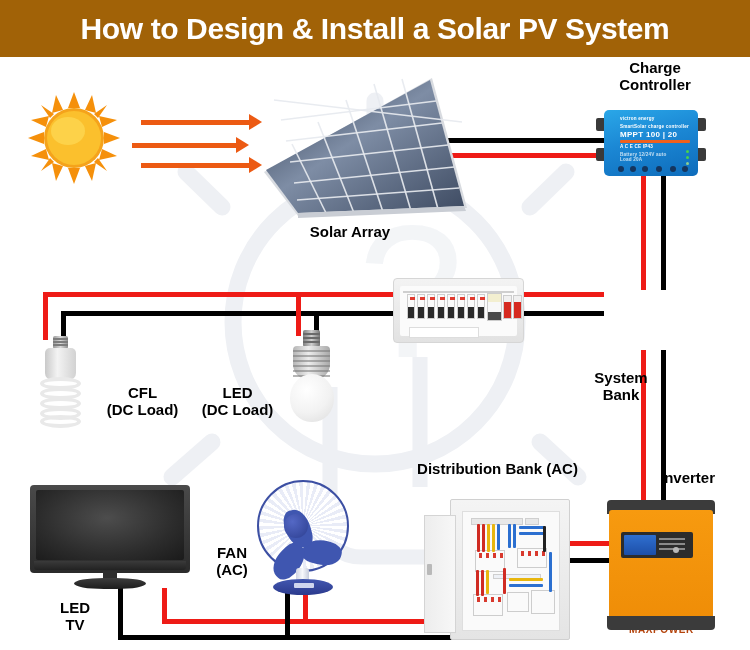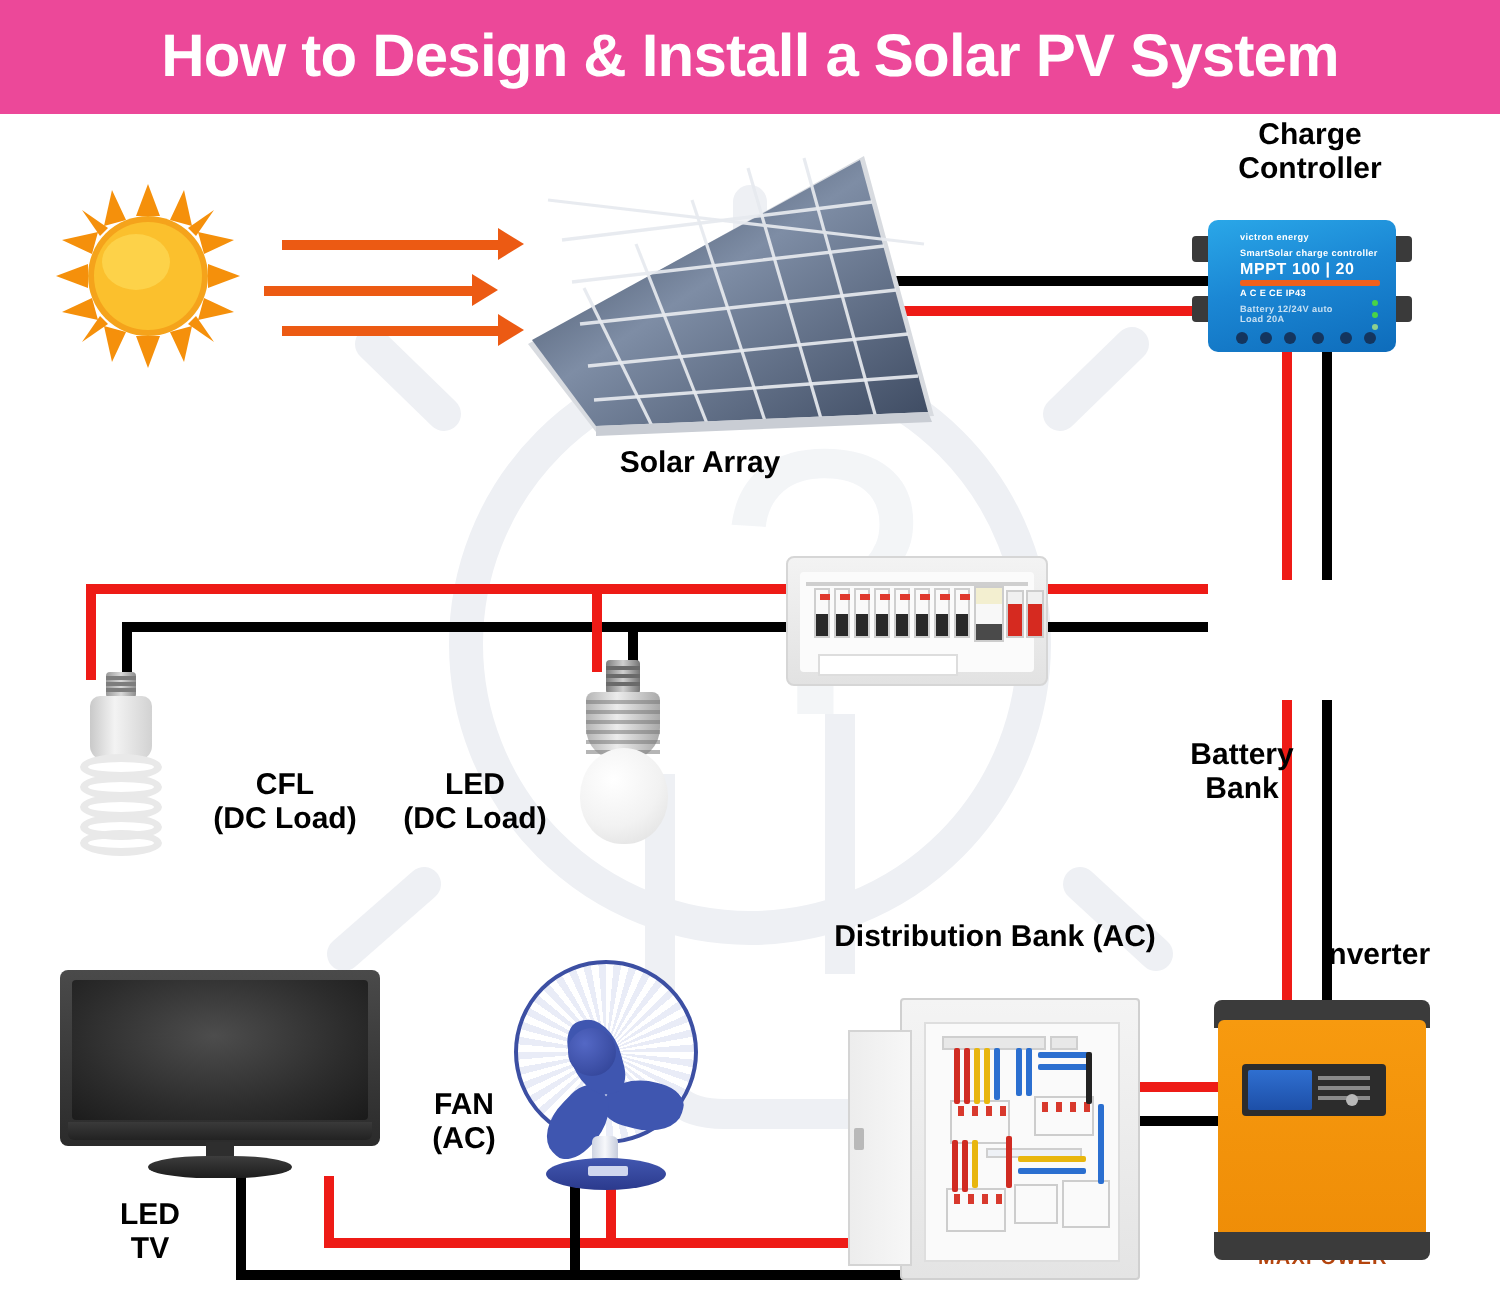--- a/index.html
+++ b/index.html
@@ -8,21 +8,21 @@
     font-family: "Liberation Sans", sans-serif;
     background: #ffffff;
     overflow: hidden;
     position: relative;
   }
   #stage { position: relative; width: 750px; height: 650px; background:#fff; }
 
   
   .titlebar {
     position: absolute; left:0; top:0; width:750px; height:57px;
-    background:#ec4899; display:flex; align-items:center; justify-content:center;
+    background:#a16207; display:flex; align-items:center; justify-content:center;
   }
   .titlebar .t {
     color:#fff; font-size:30px; font-weight:bold; letter-spacing:-0.4px;
     font-family:"Liberation Sans", sans-serif; white-space:nowrap;
   }
 
   
   .wm-wrap { position:absolute; left:0; top:57px; width:750px; height:593px; overflow:hidden; z-index:0; }
   .wm-url {
     position:absolute; left:82px; top:274px; z-index:6;
@@ -266,21 +266,21 @@
       <div class="cc-led" style="left:82px; top:52px; background:#8ecf8e;"></div>
       <div class="cc-term" style="left:14px; top:56px;"></div>
       <div class="cc-term" style="left:26px; top:56px;"></div>
       <div class="cc-term" style="left:38px; top:56px;"></div>
       <div class="cc-term" style="left:52px; top:56px;"></div>
       <div class="cc-term" style="left:66px; top:56px;"></div>
       <div class="cc-term" style="left:78px; top:56px;"></div>
     </div>
   </div>
 
-  <div class="lbl" style="left:576px; top:370px; width:90px;">Battery
+  <div class="lbl" style="left:576px; top:370px; width:90px;">System
 Bank</div>
 
   <div class="dcp">
     <div class="dcp-case"></div>
     <div class="dcp-inner"></div>
     <div class="dcp-rail"></div>
     <div class="mcb" style="left:14px;"></div>
     <div class="mcb" style="left:24px;"></div>
     <div class="mcb" style="left:34px;"></div>
     <div class="mcb" style="left:44px;"></div>

